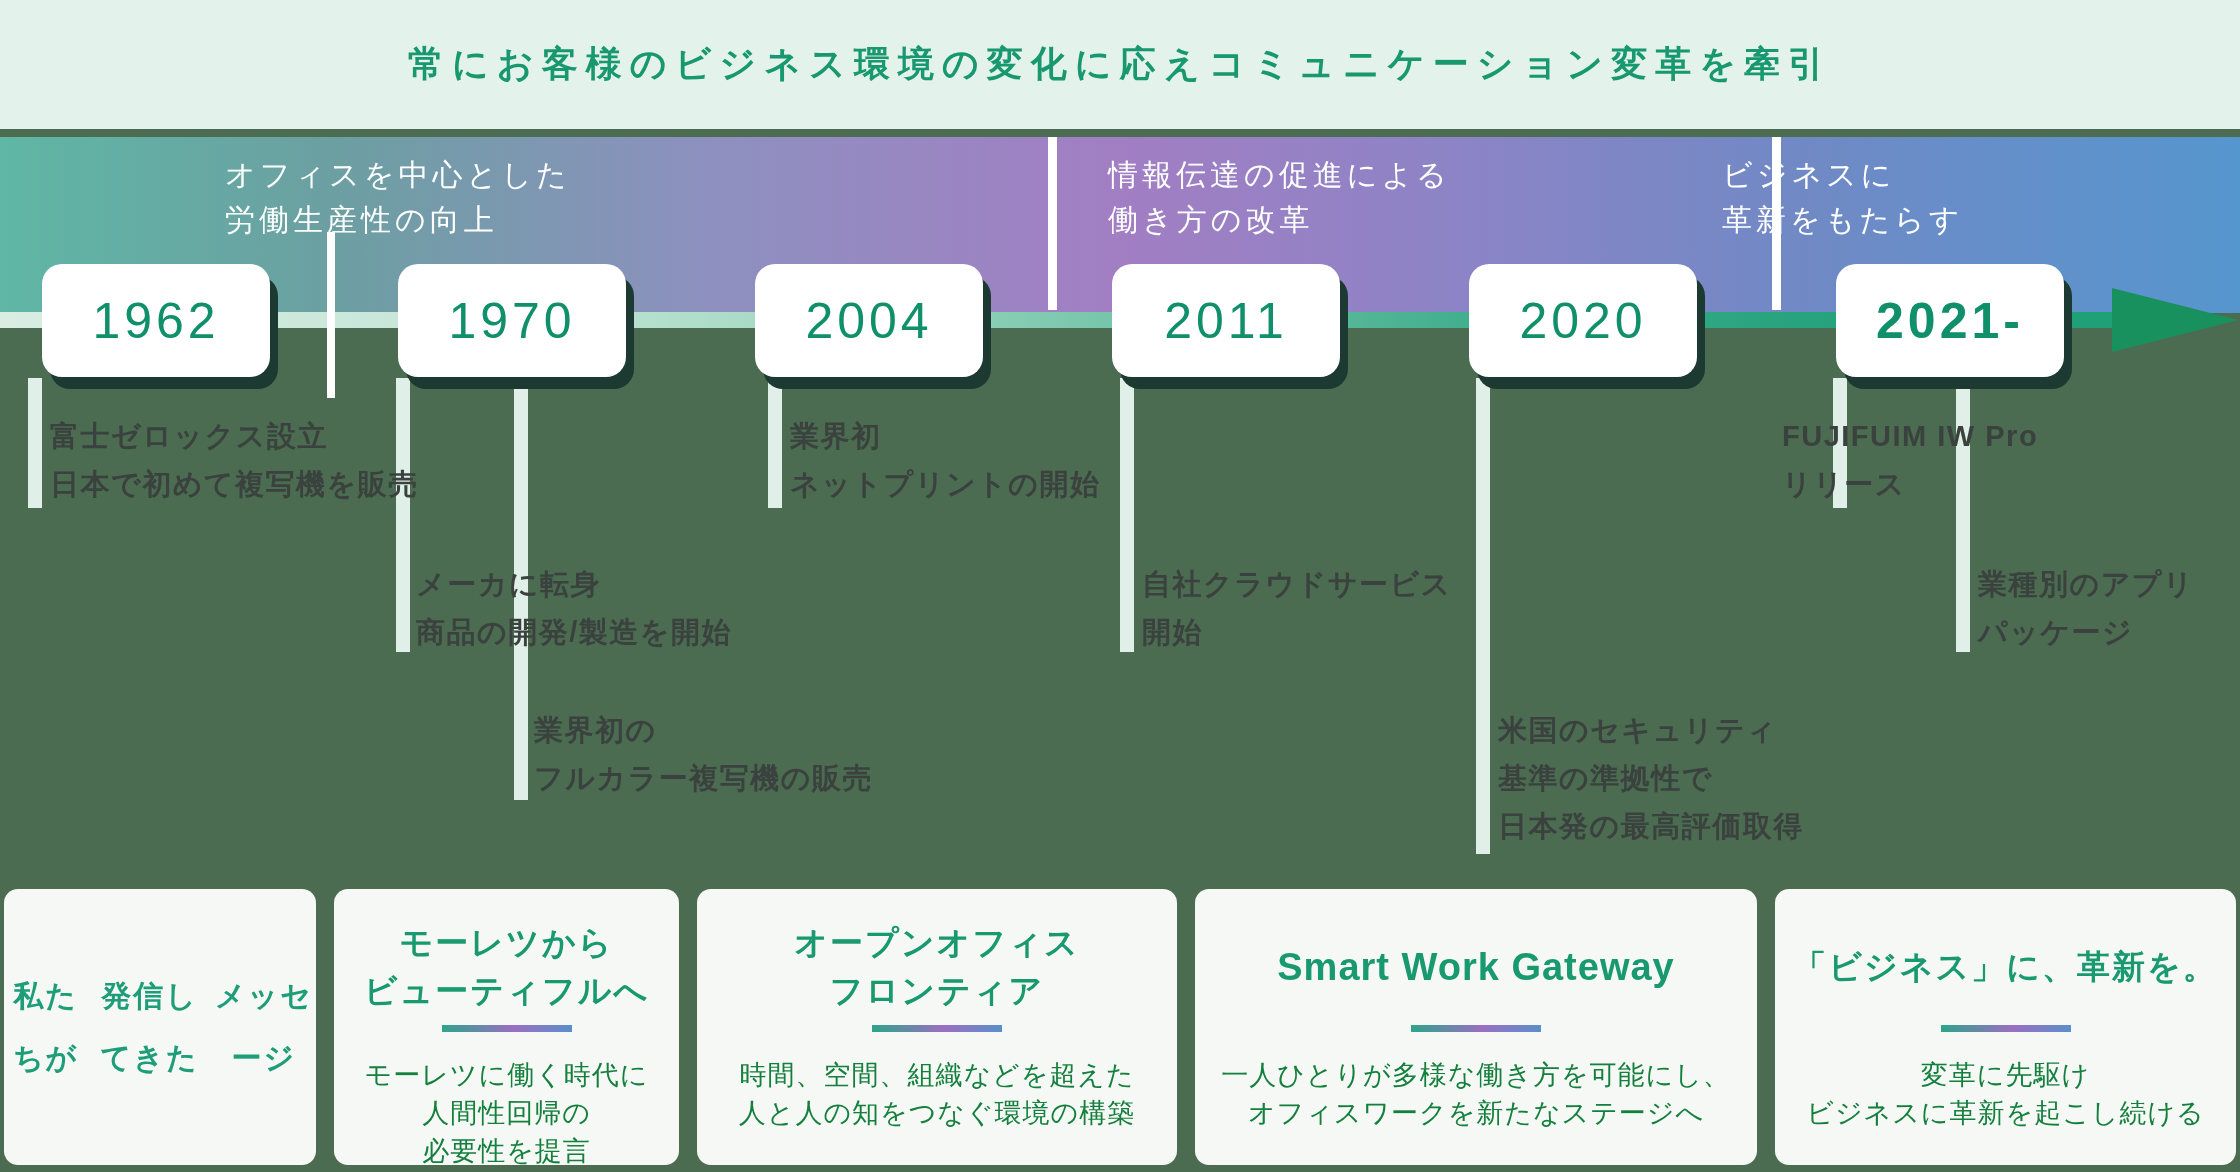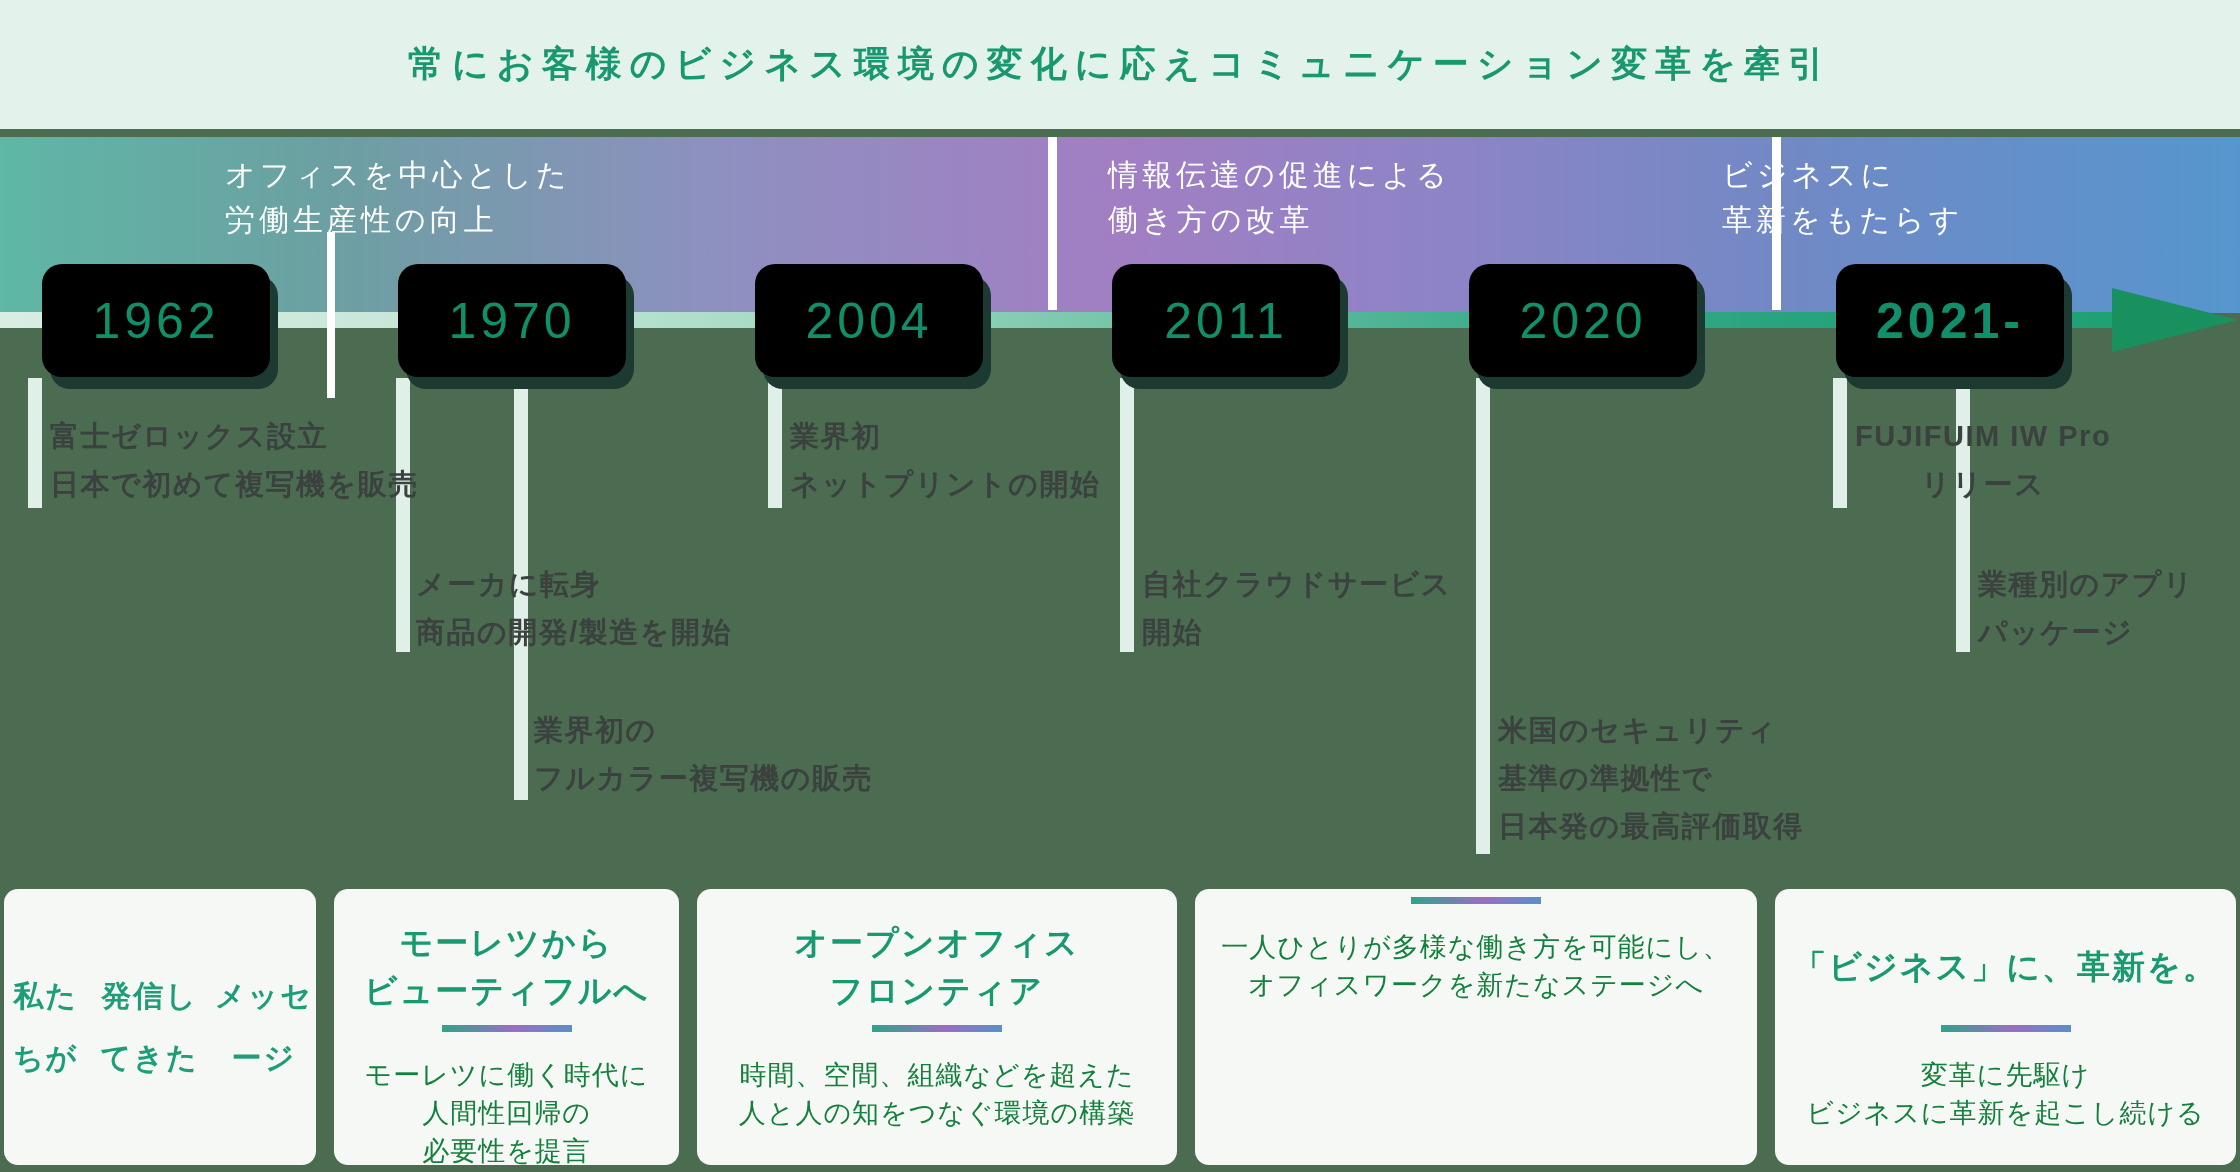--- a/index.html
+++ b/index.html
@@ -19,21 +19,21 @@
   .divider{position:absolute;top:0;width:9px;height:173px;background:#ffffff;}
 
   
   .bar{position:absolute;left:0;top:312px;width:2120px;height:16px;
        background:linear-gradient(90deg,#d9ede3 0%,#c2e5d6 25%,#9ed7c0 40%,#6ec2a7 55%,#3fae8c 70%,#27a37d 85%,#1fa075 100%);}
   .arrow{position:absolute;left:2112px;top:288px;width:0;height:0;
          border-left:126px solid #19915f;border-top:32px solid transparent;border-bottom:32px solid transparent;}
   .tick{position:absolute;left:327px;top:232px;width:8px;height:166px;background:#ffffff;}
 
   
-  .ycard{position:absolute;top:264px;width:228px;height:113px;background:#000000;border-radius:20px;
+  .ycard{position:absolute;top:264px;width:228px;height:113px;background:#ffffff;border-radius:20px;
          box-shadow:8px 12px 0 #1c3a32;display:flex;align-items:center;justify-content:center;
          color:#0f8f6a;font-size:50px;font-weight:500;letter-spacing:4px;}
 
   
   .stem{position:absolute;top:378px;width:14px;background:#e0efe8;}
 
   
   .event{position:absolute;color:#3a413e;font-size:29px;font-weight:600;letter-spacing:1.5px;
          line-height:48px;white-space:nowrap;}
 
@@ -125,21 +125,21 @@
   </div>
   <div class="event" style="left:1142px;top:560px;">
     <div>自社クラウドサービス</div>
     <div>開始</div>
   </div>
   <div class="event" style="left:1498px;top:706px;">
     <div>米国のセキュリティ</div>
     <div>基準の準拠性で</div>
     <div>日本発の最高評価取得</div>
   </div>
-  <div class="event" style="left:1855px;top:412px;text-align:center;">
+  <div class="event" style="left:1782px;top:412px;">
     <div>FUJIFUIM IW Pro</div>
     <div>リリース</div>
   </div>
   <div class="event" style="left:1978px;top:560px;">
     <div>業種別のアプリ</div>
     <div>パッケージ</div>
   </div>
 
   <div class="bcard intro" style="left:4px;width:312px;">
     <div>私たちが</div>
@@ -166,20 +166,23 @@
       <div>フロンティア</div>
     </div>
     <div class="underline"></div>
     <div class="bdy">
       <div>時間、空間、組織などを超えた</div>
       <div>人と人の知をつなぐ環境の構築</div>
     </div>
   </div>
 
   <div class="bcard" style="left:1195px;width:562px;">
+    <div class="ttl latin">
+      <div>Smart Work Gateway</div>
+    </div>
     <div class="underline"></div>
     <div class="bdy">
       <div>一人ひとりが多様な働き方を可能にし、</div>
       <div>オフィスワークを新たなステージへ</div>
     </div>
   </div>
 
   <div class="bcard" style="left:1775px;width:461px;">
     <div class="ttl">
       <div>「ビジネス」に、革新を。</div>

